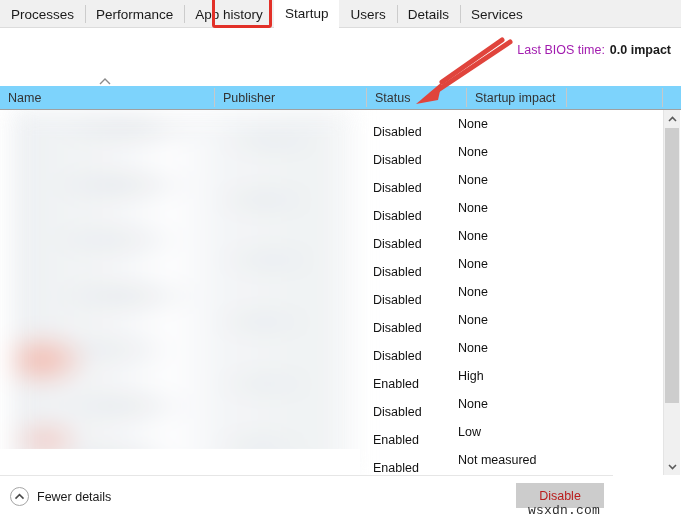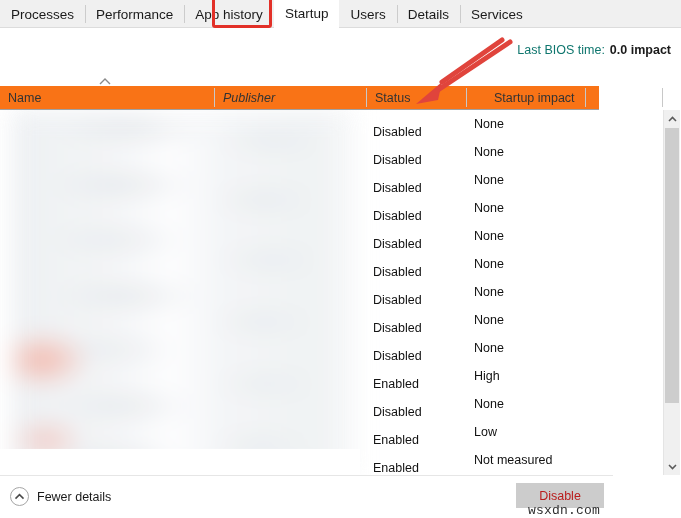--- a/index.html
+++ b/index.html
@@ -76,38 +76,38 @@
   }
 
   
   .bios {
     position: absolute;
     right: 10px; top: 43px;
     font-size: 12.5px;
     color: #2b2b2b;
     white-space: nowrap;
   }
-  .bios .lbl { color: #0f766e; }
+  .bios .lbl { color: #a21caf; }
   .bios .val { font-weight: bold; color: #1a1a1a; margin-left: 5px; }
 
   
   .ann-arrow {
     position: absolute;
     z-index: 9;
     pointer-events: none;
   }
   #arrow-bios { left: 430px; top: 36px; }
   #arrow-status { left: 398px; top: 38px; }
 
   
   .colhead {
     position: absolute;
     left: 0; top: 86px;
-    width: 599px; height: 24px;
-    background: #f97316;
+    width: 681px; height: 24px;
+    background: #7dd3fc;
     border-bottom: 1px solid #a0a0a0;
     box-sizing: border-box;
   }
   .col {
     position: absolute;
     top: 0;
     height: 23px;
     font-size: 12.5px;
     color: #333333;
     display: flex;
@@ -147,21 +147,21 @@
     width: 655px;
     display: flex;
     align-items: center;
     font-size: 12.5px;
     color: #111111;
   }
   .cell { position: absolute; white-space: nowrap; }
   .cell.name { left: 10px; width: 200px; }
   .cell.pub { left: 222px; width: 140px; }
   .cell.status { left: 373px; margin-top: 16px; }
-  .cell.impact { left: 474px; text-align: right; }
+  .cell.impact { left: 458px; text-align: right; }
 
   
   .blurmask {
     position: absolute;
     left: 12px; top: 0px;
     width: 343px; height: 365px;
     z-index: 5;
     pointer-events: none;
     filter: blur(11px);
     opacity: .92;
@@ -311,29 +311,29 @@
 
   <svg class="sortmark" viewBox="0 0 14 10">
     <polyline points="2,8 7,3 12,8" fill="none" stroke="#8a8a8a" stroke-width="1.4"></polyline>
   </svg>
 
   <div class="colhead">
     <div class="col" style="left:0px;width:215px;">
       <span class="ctext">Name</span>
       <span class="sep"></span>
     </div>
-    <div class="col" style="left:215px;width:152px;font-style:italic;">
+    <div class="col" style="left:215px;width:152px;">
       <span class="ctext">Publisher</span>
       <span class="sep"></span>
     </div>
     <div class="col" style="left:367px;width:100px;">
       <span class="ctext">Status</span>
       <span class="sep"></span>
     </div>
-    <div class="col" style="left:467px;width:100px;margin-left:19px;">
+    <div class="col" style="left:467px;width:100px;">
       <span class="ctext">Startup impact</span>
       <span class="sep"></span>
     </div>
     <div class="col" style="left:567px;width:96px;">
       <span class="sep"></span>
     </div>
   </div>
 
   <div class="listbody">
     <div class="rows" id="rows">

